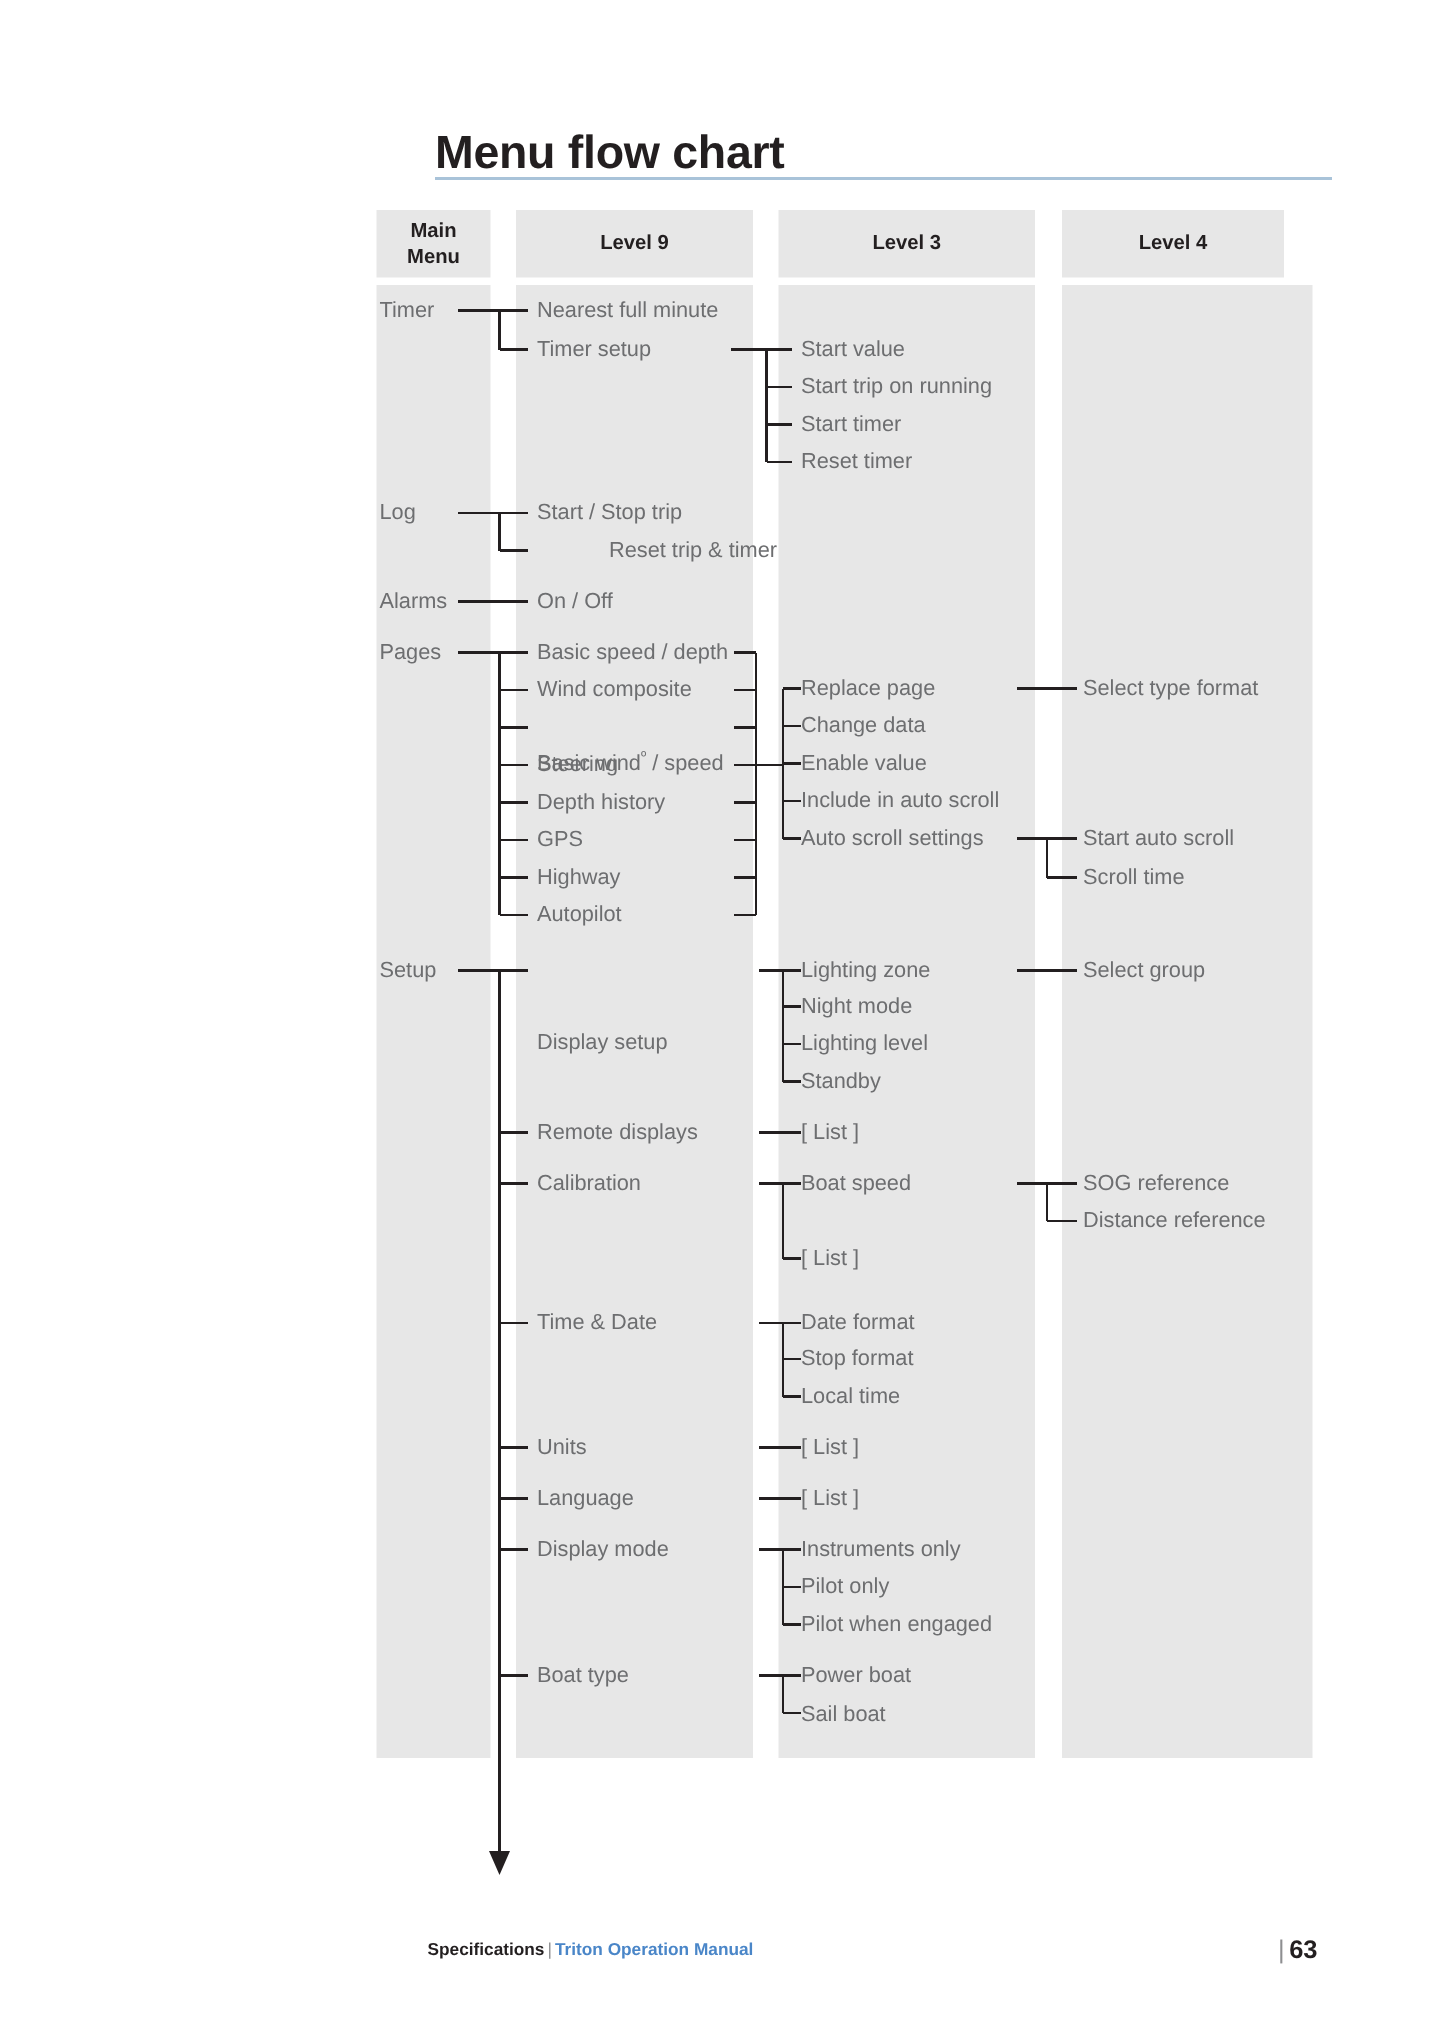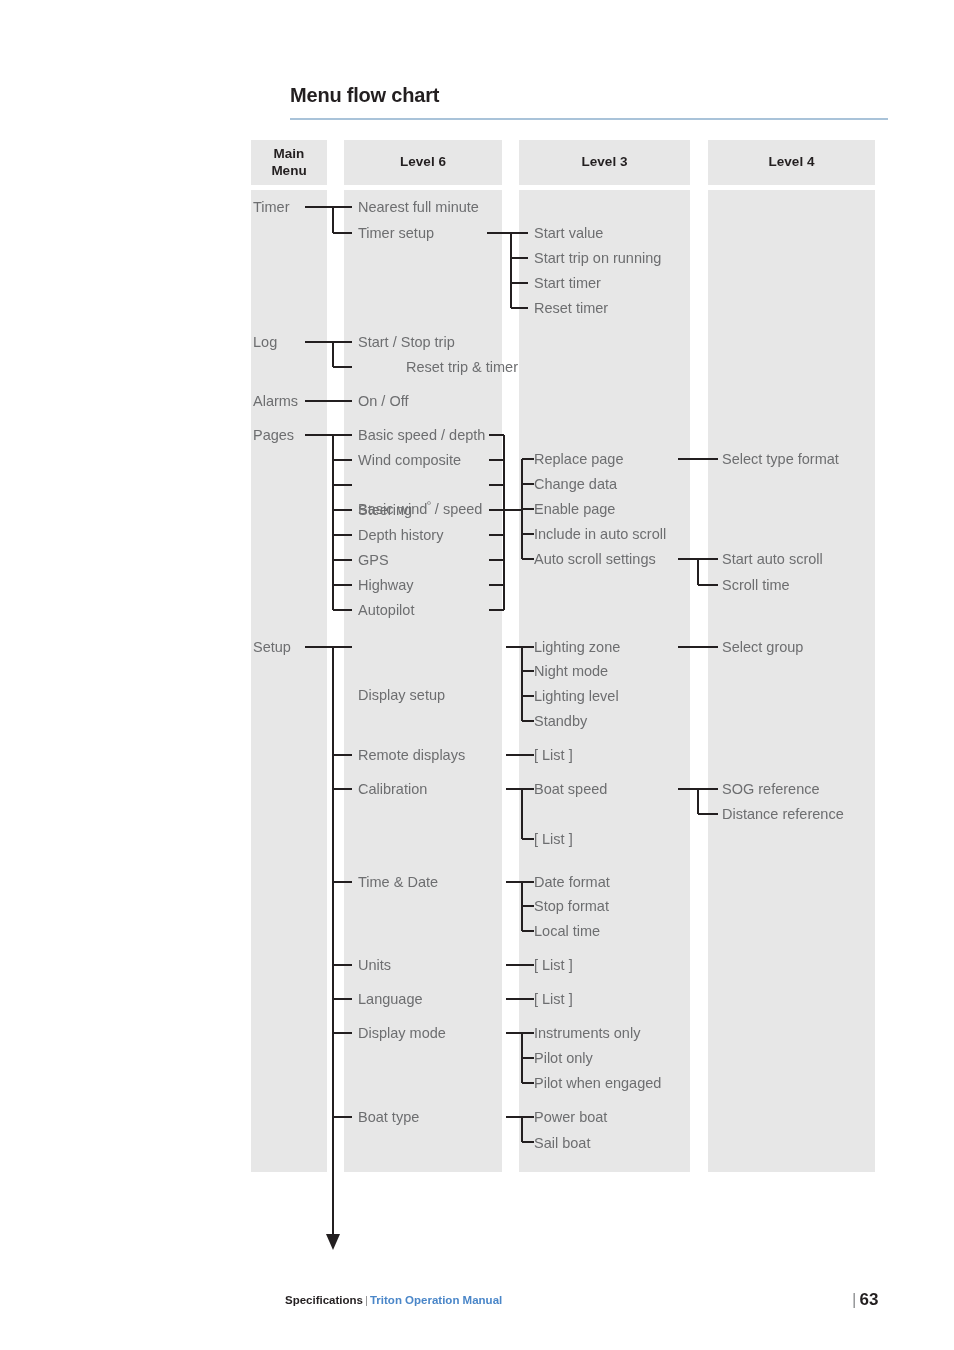--- a/index.html
+++ b/index.html
@@ -13,21 +13,21 @@
     font-family: "Liberation Sans", sans-serif;
     position: relative;
     overflow: hidden;
   }
 
   
   #page-title {
     position: absolute;
     left: 290px;
     top: 84px;
-    font-size: 20px;
+    font-size: 31px;
     font-weight: bold;
     color: #231f20;
     letter-spacing: -0.2px;
     white-space: nowrap;
   }
   #title-rule {
     position: absolute;
     left: 290px;
     top: 118px;
     width: 598px;
@@ -54,21 +54,21 @@
   }
 
   #band-main   { left: 251px; top: 190px; width: 76px;  height: 982px; }
   #band-l2     { left: 344px; top: 190px; width: 158px; height: 982px; }
   #band-l3     { left: 519px; top: 190px; width: 171px; height: 982px; }
   #band-l4     { left: 708px; top: 190px; width: 167px; height: 982px; }
 
   #hdr-main    { left: 251px; top: 140px; width: 76px;  height: 45px; }
   #hdr-l2      { left: 344px; top: 140px; width: 158px; height: 45px; }
   #hdr-l3      { left: 519px; top: 140px; width: 171px; height: 45px; }
-  #hdr-l4      { left: 708px; top: 140px; width: 167px; height: 45px; }
+  #hdr-l4      { left: 708px; top: 140px; width: 148px; height: 45px; }
 
   
   .node {
     position: absolute;
     font-size: 14.5px;
     color: #6d6e70;
     white-space: nowrap;
     line-height: 1;
   }
   .node.l1 { color: #6d6e70; }
@@ -140,21 +140,21 @@
 
 <div id="page-title">Menu flow chart</div>
 <div id="title-rule"></div>
 
 <div class="col-header" id="hdr-main">
   <span>
     <span>Main</span><br>
     <span>Menu</span>
   </span>
 </div>
-<div class="col-header" id="hdr-l2">Level 6</div>
+<div class="col-header" id="hdr-l2">Level 9</div>
 <div class="col-header" id="hdr-l3">Level 3</div>
 <div class="col-header" id="hdr-l4">Level 4</div>
 
 <svg id="connectors" xmlns="http://www.w3.org/2000/svg">
   <g stroke="#231f20" stroke-width="1.4" fill="none" shape-rendering="crispEdges">
 
     <path d="M305,207 H333"></path>
     <path d="M333,207 V233"></path>
     <path d="M333,207 H352"></path>
     <path d="M333,233 H352"></path>
@@ -297,21 +297,21 @@
 <div class="node" style="left:358px; top:992px;">Language</div>
 <div class="node" style="left:358px; top:1026px;">Display mode</div>
 <div class="node" style="left:358px; top:1110px;">Boat type</div>
 
 <div class="node" style="left:534px; top:226px;">Start value</div>
 <div class="node" style="left:534px; top:251px;">Start trip on running</div>
 <div class="node" style="left:534px; top:276px;">Start timer</div>
 <div class="node" style="left:534px; top:301px;">Reset timer</div>
 <div class="node" style="left:534px; top:452px;">Replace page</div>
 <div class="node" style="left:534px; top:477px;">Change data</div>
-<div class="node" style="left:534px; top:502px;">Enable page</div>
+<div class="node" style="left:534px; top:502px;">Enable value</div>
 <div class="node" style="left:534px; top:527px;">Include in auto scroll</div>
 <div class="node" style="left:534px; top:552px;">Auto scroll settings</div>
 <div class="node" style="left:534px; top:640px;">Lighting zone</div>
 <div class="node" style="left:534px; top:664px;">Night mode</div>
 <div class="node" style="left:534px; top:689px;">Lighting level</div>
 <div class="node" style="left:534px; top:714px;">Standby</div>
 <div class="node" style="left:534px; top:748px;">[ List ]</div>
 <div class="node" style="left:534px; top:782px;">Boat speed</div>
 <div class="node" style="left:534px; top:832px;">[ List ]</div>
 <div class="node" style="left:534px; top:875px;">Date format</div>

